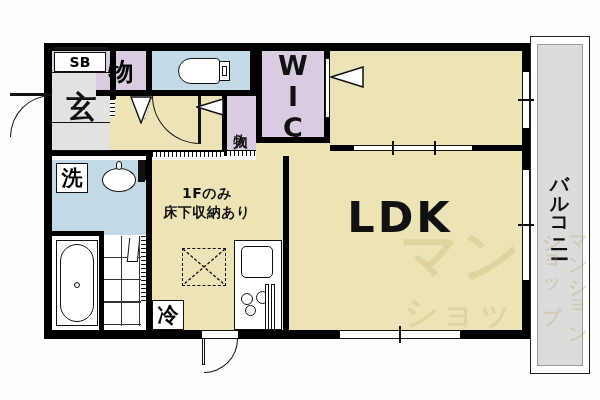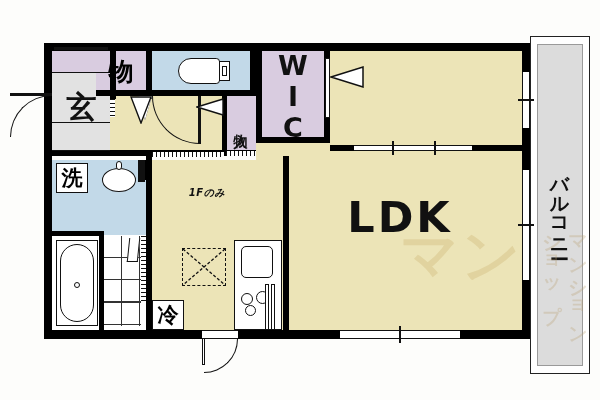--- a/index.html
+++ b/index.html
@@ -140,37 +140,39 @@
 
   <div class="abs hatch-v" style="left:141px;top:236px;width:5px;height:68px;"></div>
 
   <div class="abs hatch-v" style="left:110px;top:99px;width:5px;height:18px;"></div>
 
   <div class="abs" style="left:52px;top:72px;width:58px;height:1.4px;background:#111;"></div>
   <div class="abs" style="left:52px;top:122px;width:58px;height:1.3px;background:#111;"></div>
   <div class="abs" style="left:52px;top:150px;width:58px;height:1.3px;background:#111;"></div>
   <div class="abs" style="left:54px;top:47px;width:54px;height:3px;background:#111;"></div>
 
+  <div class="abs boxlbl t-sm" style="left:54px;top:52px;width:52px;height:20px;font-size:14px;">SB</div>
 
   <div class="abs boxlbl t-mid" style="left:99px;top:51px;width:44px;height:40px;border:none;background:transparent;font-size:25px;">物</div>
 
   <div class="abs lbl vlbl" style="left:228px;top:98px;width:26px;height:50px;font-size:14px;font-weight:700;">物入</div>
 
   <div class="abs lbl t-big" style="left:55px;top:90px;width:54px;height:34px;font-size:30px;">玄</div>
 
   <div class="abs boxlbl" style="left:56px;top:163px;width:32px;height:30px;font-size:21px;font-weight:700;">洗</div>
 
   <div class="abs boxlbl" style="left:152px;top:300px;width:32px;height:30px;font-size:21px;font-weight:700;">冷</div>
 
   <div class="abs lbl vlbl" style="left:266px;top:54px;width:54px;height:84px;font-size:27px;font-weight:700;">WIC</div>
 
 
   <div class="abs lbl" style="left:330px;top:196px;width:140px;height:42px;font-size:43px;font-weight:700;letter-spacing:3px;">LDK</div>
 
-  <div class="abs lbl t-note" style="left:152px;top:184px;width:110px;height:17px;font-size:10px;font-style:italic;">1Fのみ</div>
+  <div class="abs lbl t-note" style="left:152px;top:184px;width:110px;height:17px;font-size:14px;">1Fのみ</div>
+  <div class="abs lbl t-note" style="left:152px;top:203px;width:110px;height:17px;font-size:14px;">床下収納あり</div>
 
   <div class="abs" style="left:178px;top:56px;width:54px;height:30px;">
     <div class="abs" style="left:0;top:2px;width:42px;height:26px;border:1.4px solid #111;
          border-radius:14px 4px 4px 14px;background:#fff;"></div>
     <div class="abs" style="left:41px;top:5px;width:11px;height:20px;border:1.4px solid #111;background:#fff;"></div>
     <div class="abs" style="left:44px;top:10px;width:5px;height:10px;border:1.2px solid #111;background:#fff;"></div>
   </div>
 
   <div class="abs swing" style="left:152px;top:96px;width:48px;height:48px;border-radius:0 0 0 100%;
               border-top:none;border-right:none;"></div>
@@ -241,16 +243,17 @@
   <div class="abs" style="left:325px;top:58px;width:5px;height:60px;background:#fff;border:1.3px solid #111;"></div>
 
   <svg class="abs" style="left:196px;top:98px;width:28px;height:18px;" viewBox="0 0 28 18">
     <polygon points="1,9 27,1 27,17" fill="#fff" stroke="#111" stroke-width="1.4"></polygon>
   </svg>
 
   <div class="abs" style="left:138px;top:160px;width:7px;height:22px;background:#111;"></div>
 
   <div id="wm" style="left:400px;top:228px;width:180px;height:120px;">
     <div class="w1" style="left:0;top:0;">マン</div>
+    <div class="w2" style="left:4px;top:62px;">ショッ</div>
     <div class="wv" style="left:140px;top:-6px;height:120px;">マンションショップ</div>
   </div>
 
 </div>
 
 </body></html>

